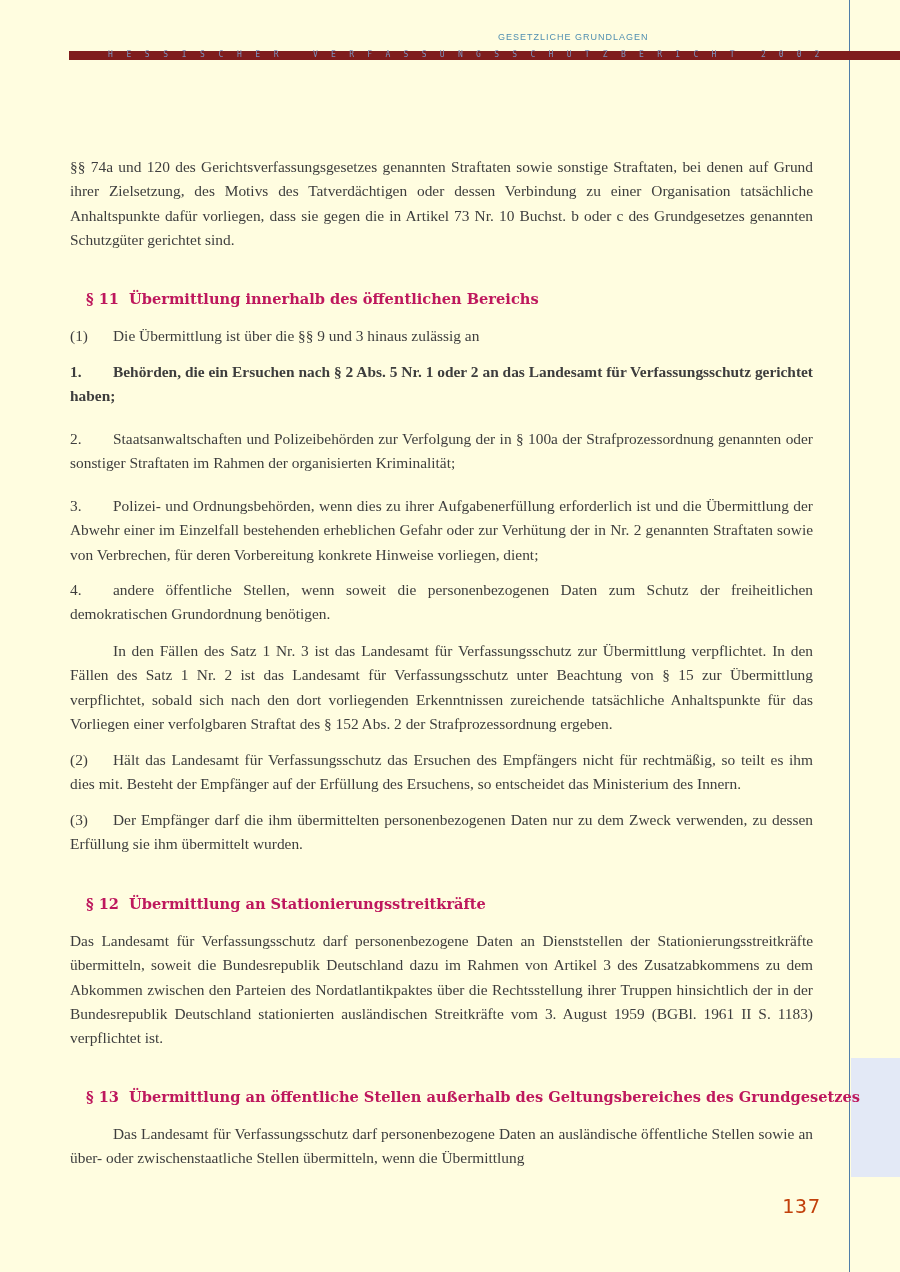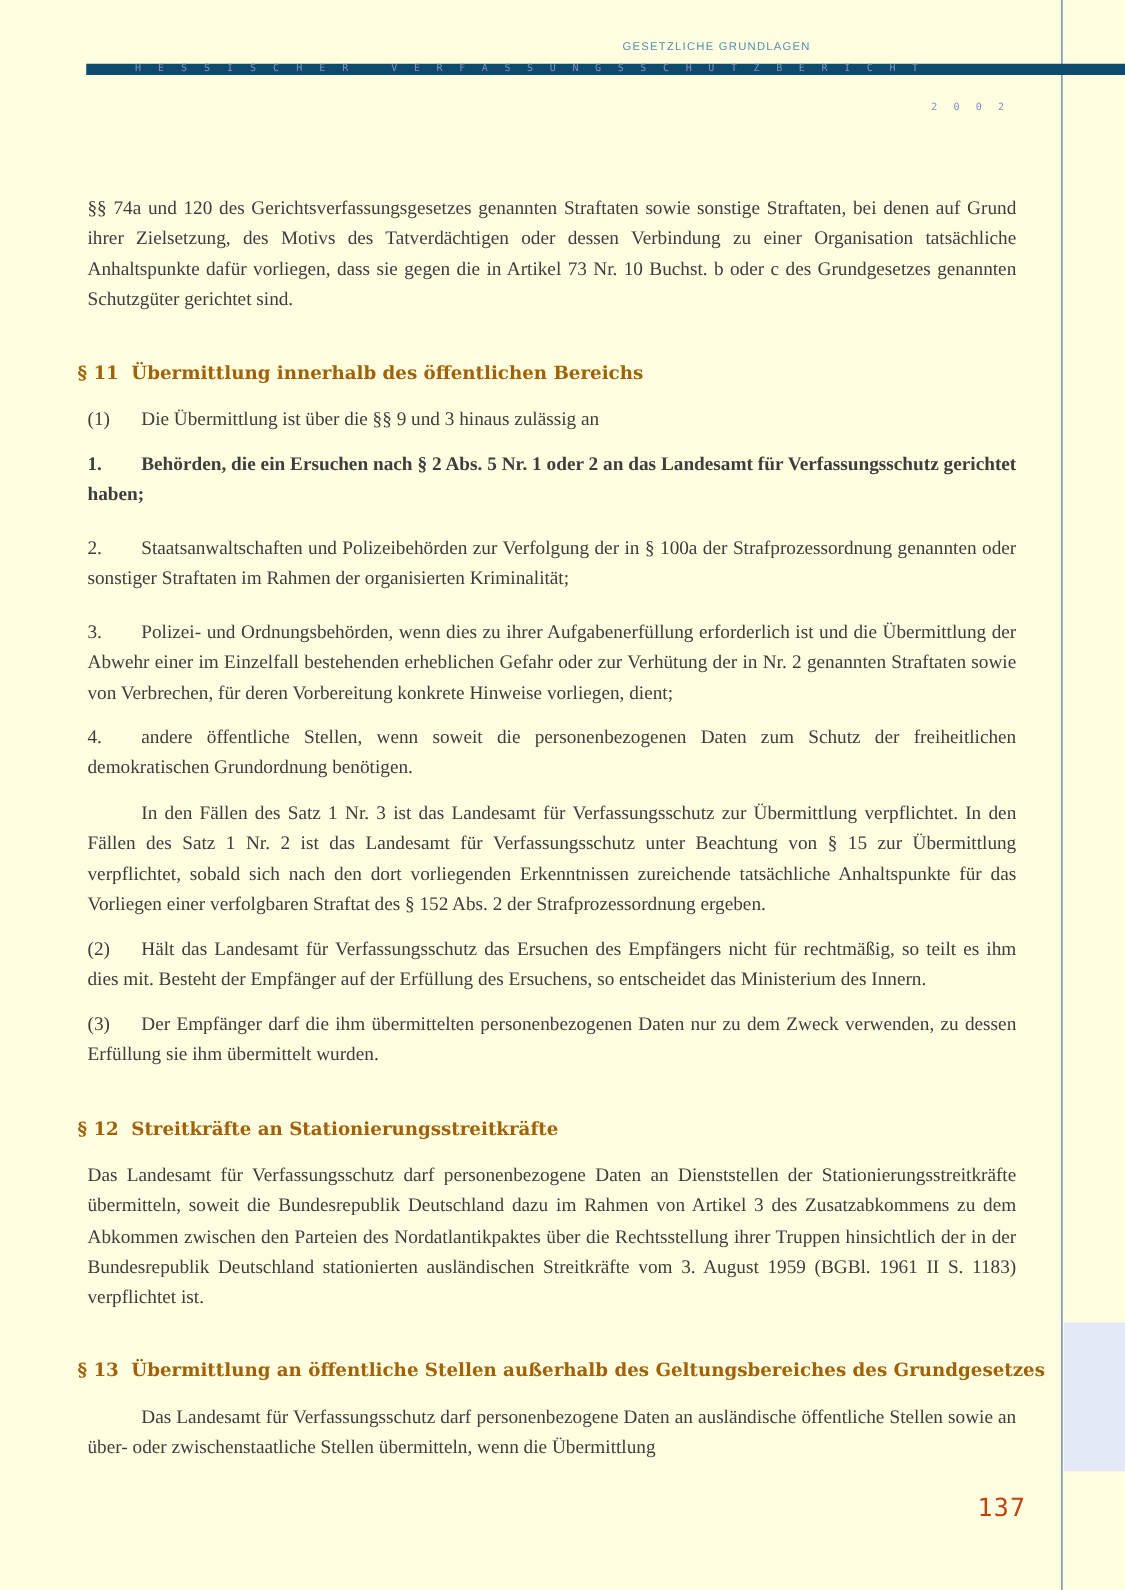--- a/index.html
+++ b/index.html
@@ -39,52 +39,52 @@
       font-size: 9px;
       letter-spacing: 1px;
       color: #4f8eb0;
     }
     .header-band {
       position: absolute;
       top: 51px;
       left: 69px;
       width: 831px;
       height: 9px;
-      background: #0c4a6e;
+      background: #7f1d1d;
       text-decoration: underline;
     }
     .header-band span {
       position: absolute;
       top: -1px;
       font-family: "DejaVu Sans Mono", monospace;
       font-size: 8px;
       color: #7d93bf;
       white-space: nowrap;
     }
     .hb1 { left: 39px; letter-spacing: 13.6px; }
     .hb2 { left: 244px; letter-spacing: 13.3px; }
-    .hb3 { left: 676px; letter-spacing: 13px; margin-top: 31px; }
+    .hb3 { left: 692px; letter-spacing: 13px; }
     .p {
       position: absolute;
       left: 70px;
       width: 743px;
       font-family: "Liberation Serif", serif;
       font-size: 15.4px;
       line-height: 24.3px;
       color: #3d3d3d;
       text-align: justify;
       margin: 0;
     }
     .h {
       position: absolute;
-      left: 62px;
+      left: 86px;
       font-family: "DejaVu Serif", serif;
       font-weight: bold;
       font-size: 14.6px;
-      color: #a16207;
+      color: #be185d;
       margin: 0;
       white-space: nowrap;
     }
     .h .num {
       display: inline-block;
       width: 43px;
     }
     .item-num {
       display: inline-block;
       width: 43px;
@@ -145,21 +145,21 @@
 
 <p class="p" style="top:748px;">
   <span class="item-num">(2)</span><span>Hält das Landesamt für Verfassungsschutz das Ersuchen des Empfängers nicht für rechtmäßig, so teilt es ihm dies mit. Besteht der Empfänger auf der Erfüllung des Ersuchens, so entscheidet das Ministerium des Innern.</span>
 </p>
 
 <p class="p" style="top:808px;">
   <span class="item-num">(3)</span><span>Der Empfänger darf die ihm übermittelten personenbezogenen Daten nur zu dem Zweck verwenden, zu dessen Erfüllung sie ihm übermittelt wurden.</span>
 </p>
 
 <h2 class="h" style="top:895px;">
-  <span class="num">§ 12</span><span>Streitkräfte an Stationierungsstreitkräfte</span>
+  <span class="num">§ 12</span><span>Übermittlung an Stationierungsstreitkräfte</span>
 </h2>
 
 <p class="p" style="top:929px;">Das Landesamt für Verfassungsschutz darf personenbezogene Daten an Dienststellen der Stationierungsstreitkräfte übermitteln, soweit die Bundesrepublik Deutschland dazu im Rahmen von Artikel 3 des Zusatzabkommens zu dem Abkommen zwischen den Parteien des Nordatlantikpaktes über die Rechtsstellung ihrer Truppen hinsichtlich der in der Bundesrepublik Deutschland stationierten ausländischen Streitkräfte vom 3. August 1959 (BGBl. 1961 II S. 1183) verpflichtet ist.</p>
 
 <h2 class="h" style="top:1088px;">
   <span class="num">§ 13</span><span>Übermittlung an öffentliche Stellen außerhalb des Geltungsbereiches des Grundgesetzes</span>
 </h2>
 
 <p class="p indent" style="top:1122px;">Das Landesamt für Verfassungsschutz darf personenbezogene Daten an ausländische öffentliche Stellen sowie an über- oder zwischenstaatliche Stellen übermitteln, wenn die Übermittlung</p>
 

